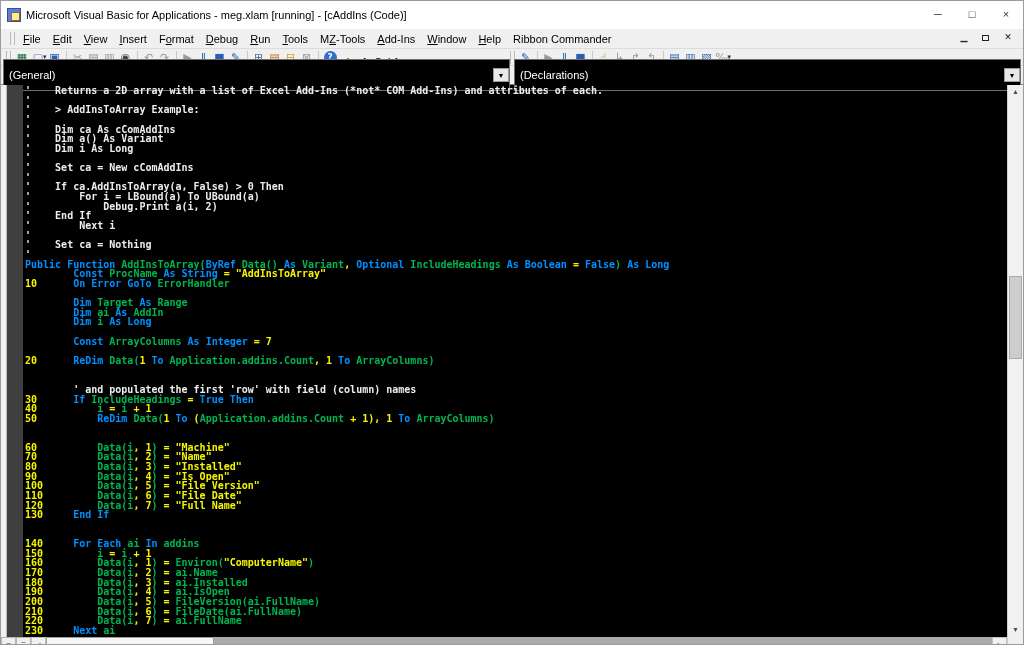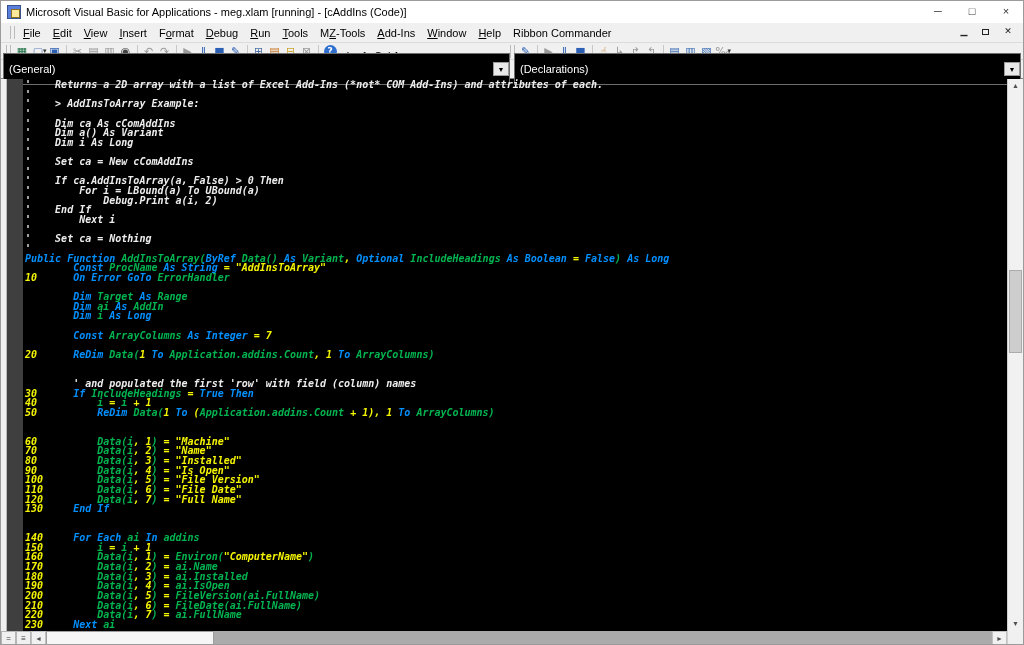--- a/index.html
+++ b/index.html
@@ -1,20 +1,20 @@
 <!DOCTYPE html>
 <html style="--kw: #0090FF; --id: #00B450; --lit: #F5F500; --com: #EDEDED;"><head>
 <meta charset="utf-8">
 <style>
   html,body{margin:0;padding:0;background:#444;}
   *{box-sizing:border-box;}
   .window{width:1024px;height:645px;background:#F0F0F0;font-family:"Liberation Sans",sans-serif;
           position:relative;overflow:hidden;border:1px solid #9B9B9B;}
   
-  .titlebar{height:22px;background:#FFFFFF;display:flex;align-items:center;padding-left:6px;font-size:11px;color:#000;}
+  .titlebar{height:28px;background:#FFFFFF;display:flex;align-items:center;padding-left:6px;font-size:11px;color:#000;}
   .app-icon{width:14px;height:14px;background:#5A7EDC;border:1px solid #37508F;margin-right:5px;position:relative;}
   .app-icon::after{content:"";position:absolute;left:3px;top:3px;width:7px;height:7px;background:#FFE89A;border:1px solid #8a6d1f;}
   .title-text{white-space:nowrap;}
   .win-controls{margin-left:auto;display:flex;height:22px;}
   .win-btn{width:34px;height:22px;text-align:center;line-height:20px;font-size:11px;color:#333;}
   
   .menubar{height:20px;display:flex;align-items:center;font-size:11px;background:#F0F0F0;
            border-bottom:1px solid #DCDCDC;padding-left:6px;color:#000;}
   .menubar .grip{margin-right:2px;}
   .menu-item{padding:2px 6px;white-space:nowrap;}
@@ -38,21 +38,21 @@
   .combo{flex:1;height:32px;background:#000;border:1px solid #6E6E6E;display:flex;align-items:center;
          color:#FFF;font-size:11px;padding-left:5px;}
   .combo-arrow{width:16px;height:14px;background:#E9E9E9;border:1px solid #9A9A9A;margin-left:auto;
                display:flex;align-items:center;justify-content:center;font-size:7px;color:#000;}
   
   .editor{display:flex;height:553px;background:#000;border-top:1px solid #808080;}
   .frame-strip{width:6px;background:#F0F0F0;border-right:1px solid #B9B9B9;flex:none;}
   .margin-bar{width:16px;background:#3F3F3F;flex:none;}
   .code{flex:1;overflow:hidden;padding:1px 0 0 2px;}
   .cl{white-space:pre;font-family:"DejaVu Sans Mono",monospace;font-weight:bold;font-size:10px;
-      line-height:9.65px;height:9.65px;font-style:italic;}
+      line-height:9.65px;height:9.65px;}
   .c{color:var(--com);} .k{color:var(--kw);} .i{color:var(--id);} .y{color:var(--lit);}
   
   .vscroll{width:16px;background:#F1F1F1;position:relative;flex:none;border-left:1px solid #CFCFCF;}
   .vs-btn{position:absolute;left:0;width:15px;height:14px;text-align:center;font-size:7px;line-height:14px;color:#505050;background:#F1F1F1;}
   .vs-up{top:0;} .vs-down{bottom:0;}
   .vs-thumb{position:absolute;left:1px;width:13px;top:191px;height:83px;background:#CDCDCD;border:1px solid #ABABAB;}
   
   .bottombar{height:15px;display:flex;background:#ABABAB;align-items:stretch;}
   .view-btn{width:15px;background:#F0F0F0;border:1px solid #B5B5B5;font-size:8px;line-height:13px;text-align:center;color:#333;flex:none;}
   .hs-btn{width:15px;background:#F1F1F1;border:1px solid #C2C2C2;text-align:center;font-size:7px;line-height:13px;color:#505050;flex:none;}

